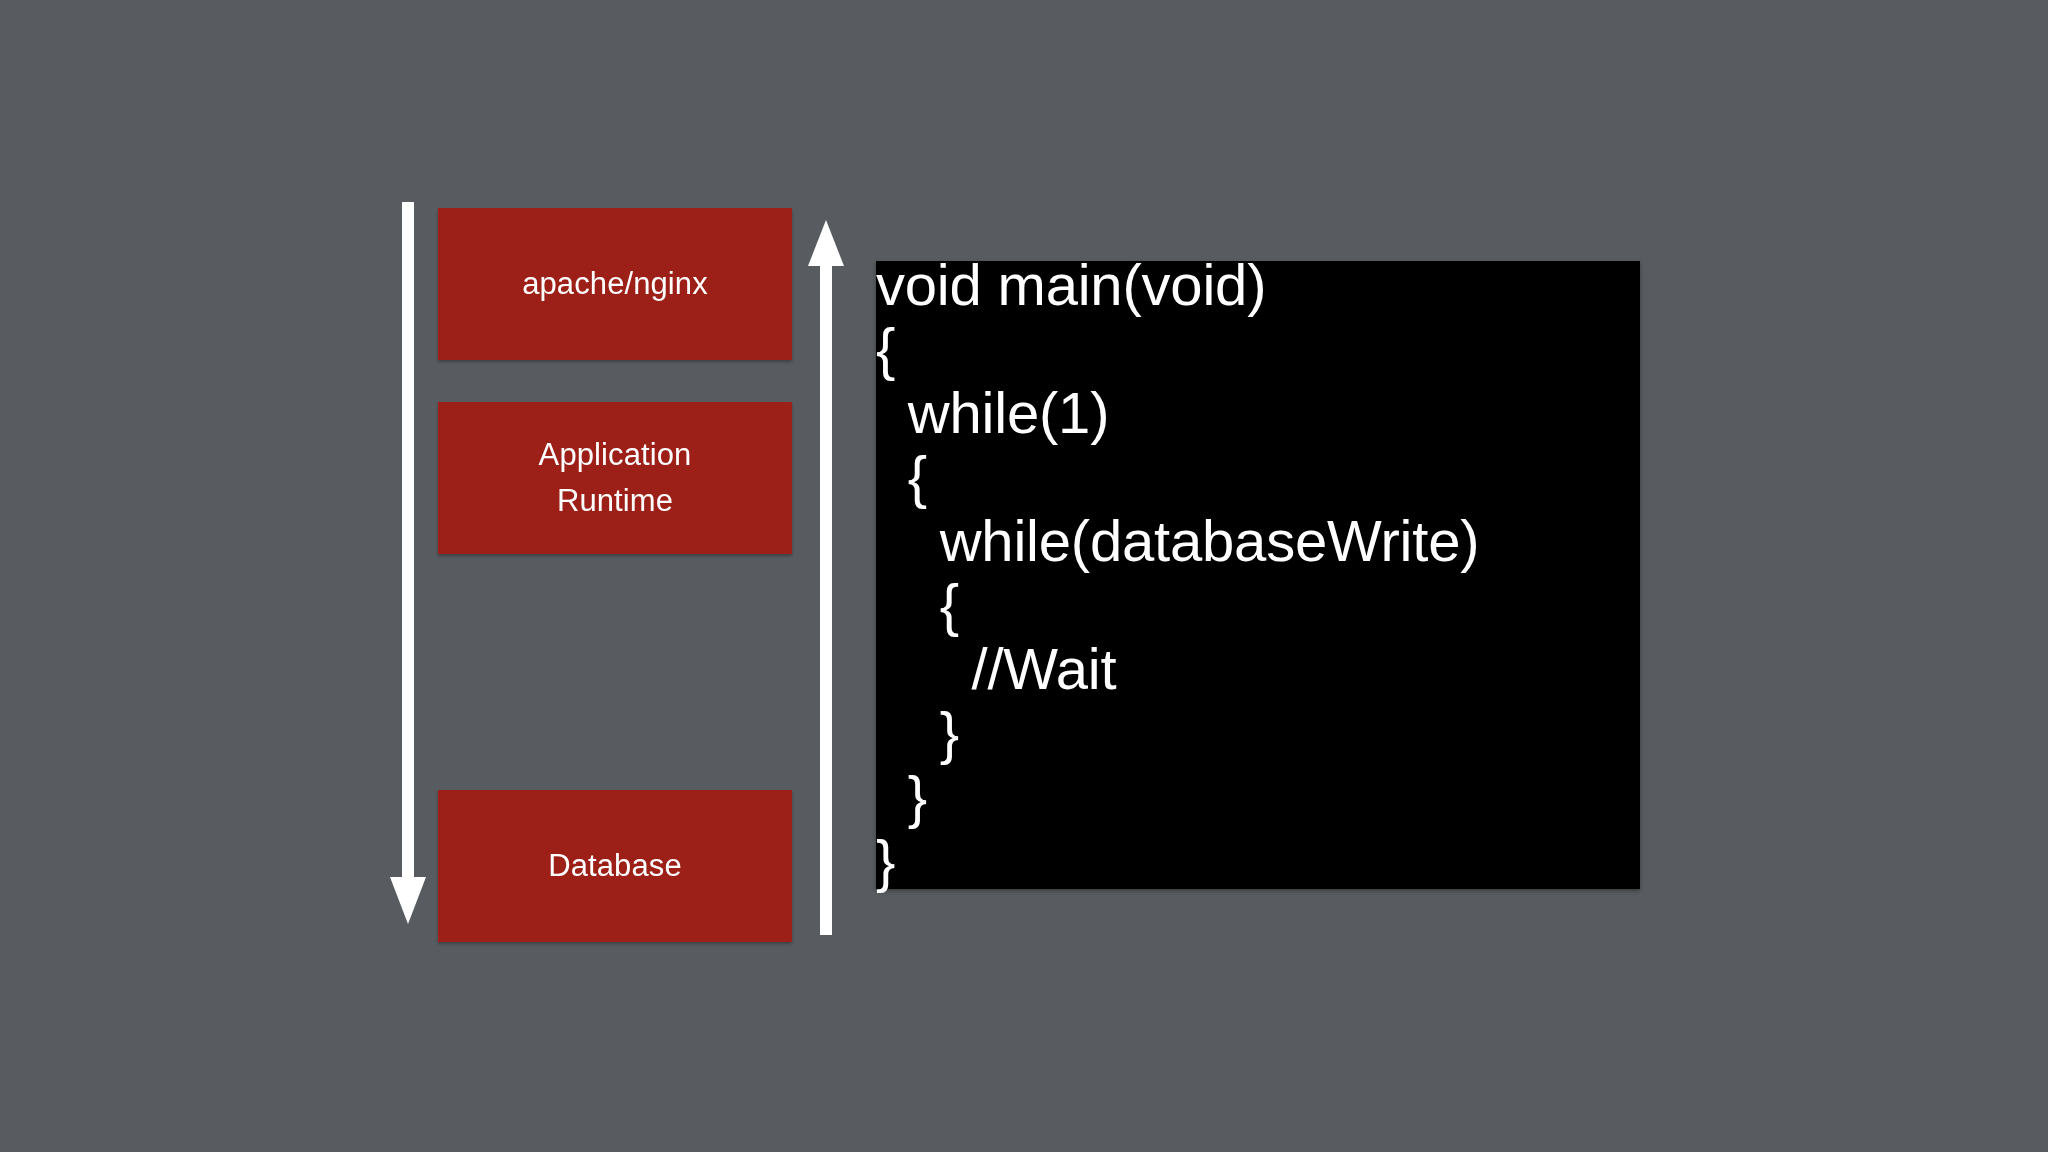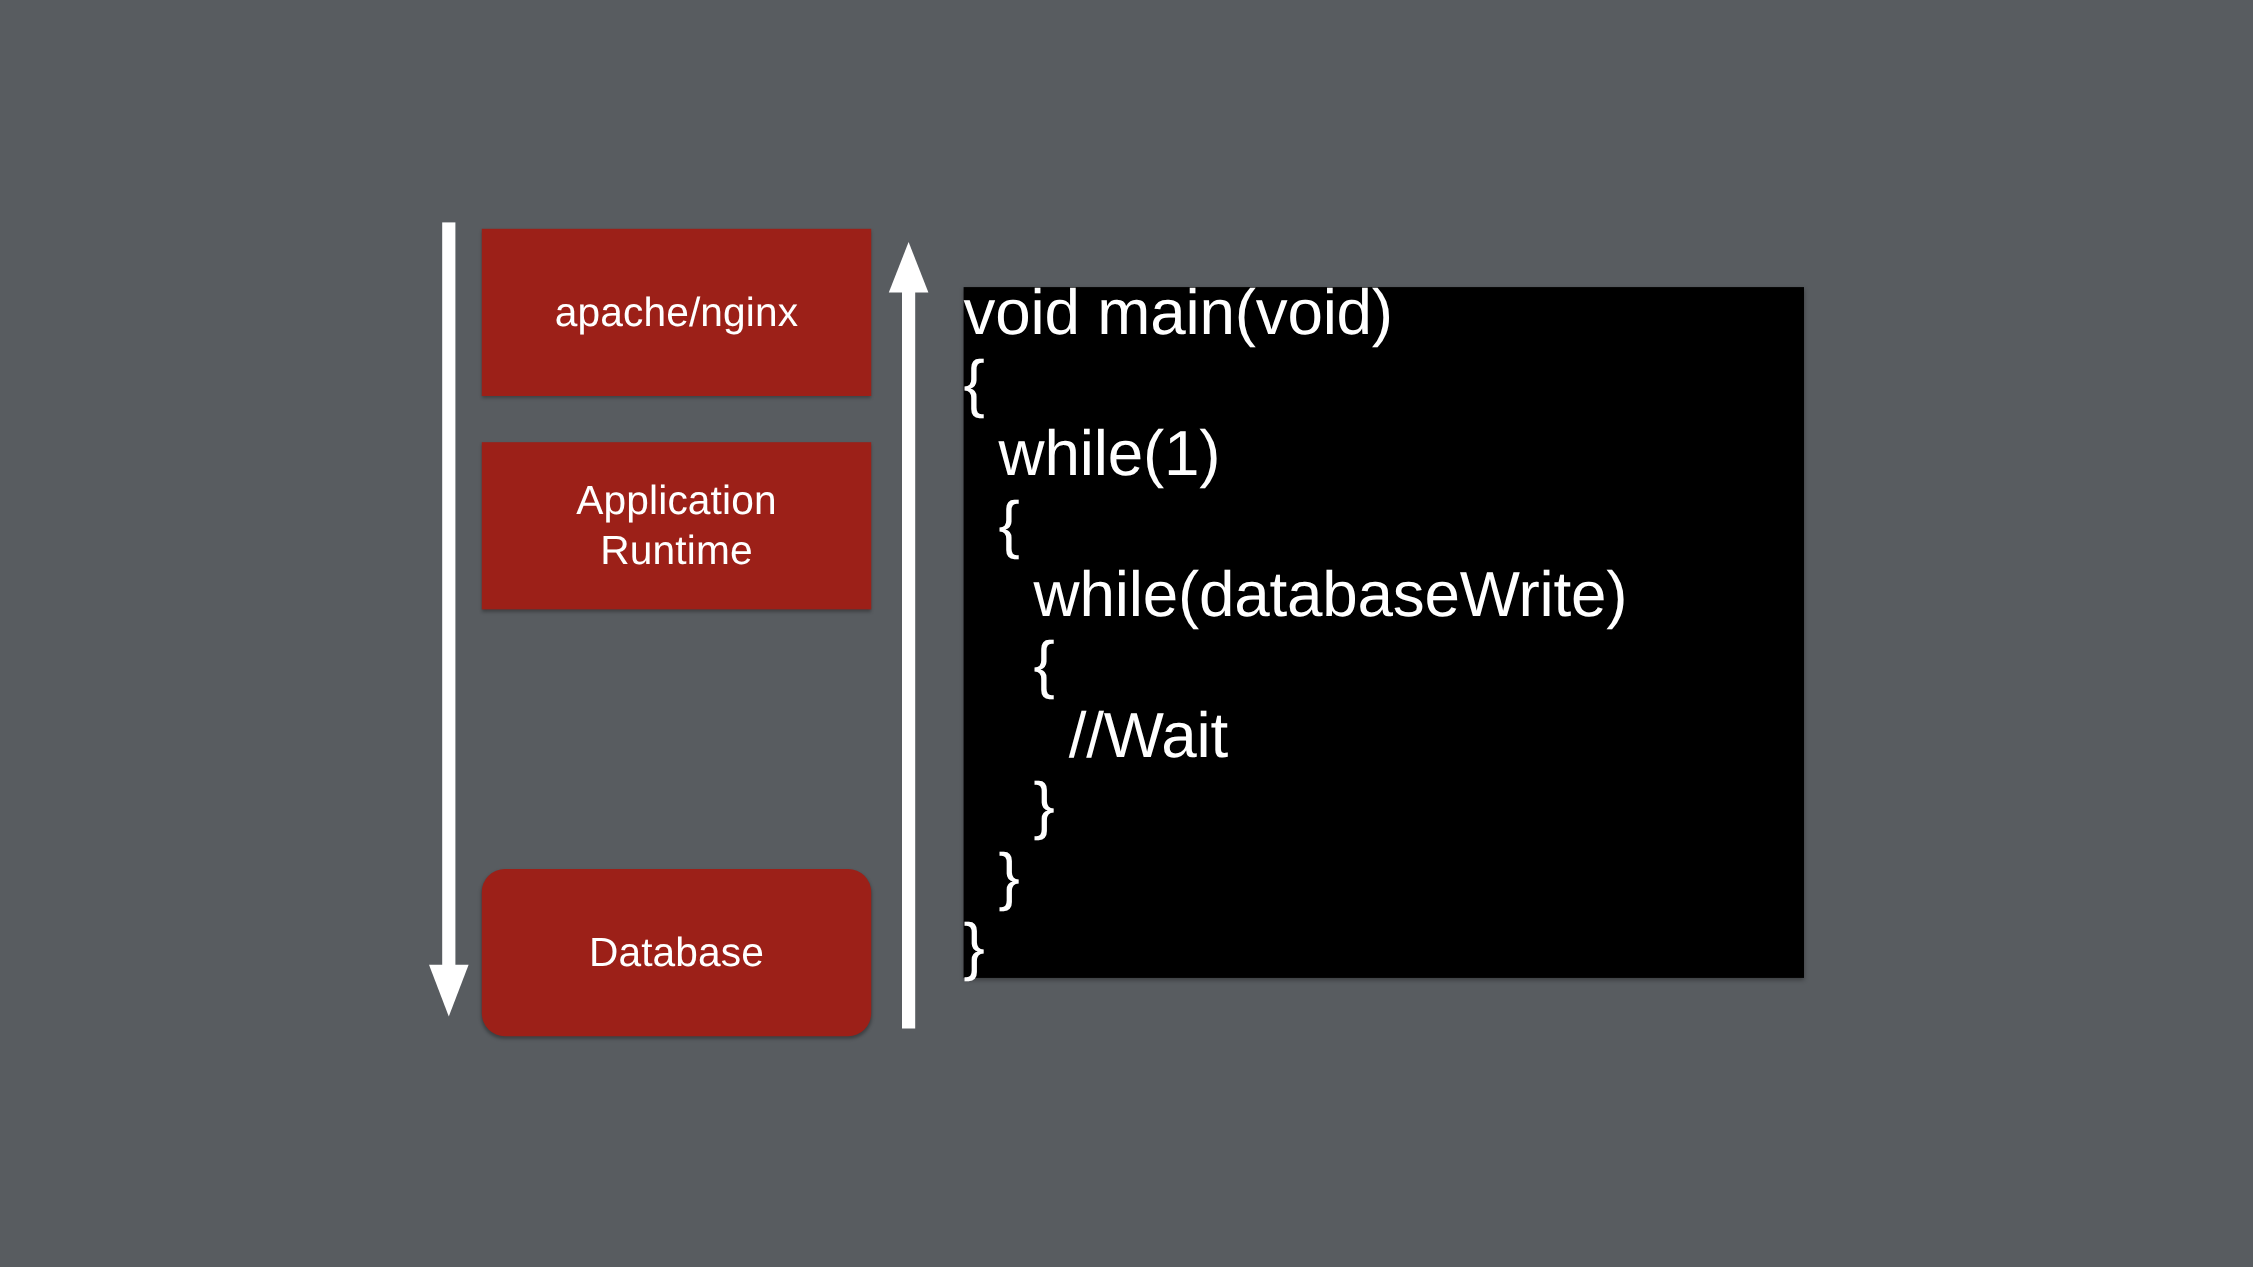--- a/index.html
+++ b/index.html
@@ -37,31 +37,31 @@
     background: #9c2018;
     box-shadow: 0 2px 3px rgba(0,0,0,0.30);
     display: flex;
     align-items: center;
     justify-content: center;
     text-align: center;
   }
 
   .layer-box .layer-label {
     color: #ffffff;
-    font-size: 37px;
+    font-size: 31px;
     line-height: 46px;
     font-family: "Liberation Sans", sans-serif;
     letter-spacing: 0.1px;
     white-space: pre-line;
   }
 
   .layer-box.b0 { top: 0px;   height: 152px; }
   .layer-box.b1 { top: 194px; height: 152px; }
   .layer-box.b2 { top: 392px; height: 146px; }
-  .layer-box.b3 { top: 582px; height: 152px; border-radius: 21px; }
+  .layer-box.b3 { top: 582px; height: 152px; }
 
   
   .arrow {
     position: absolute;
   }
   .arrow svg { display: block; }
 
   .arrow-down { left: 388px; top: 202px; }
   .arrow-up   { left: 806px; top: 218px; }
 

